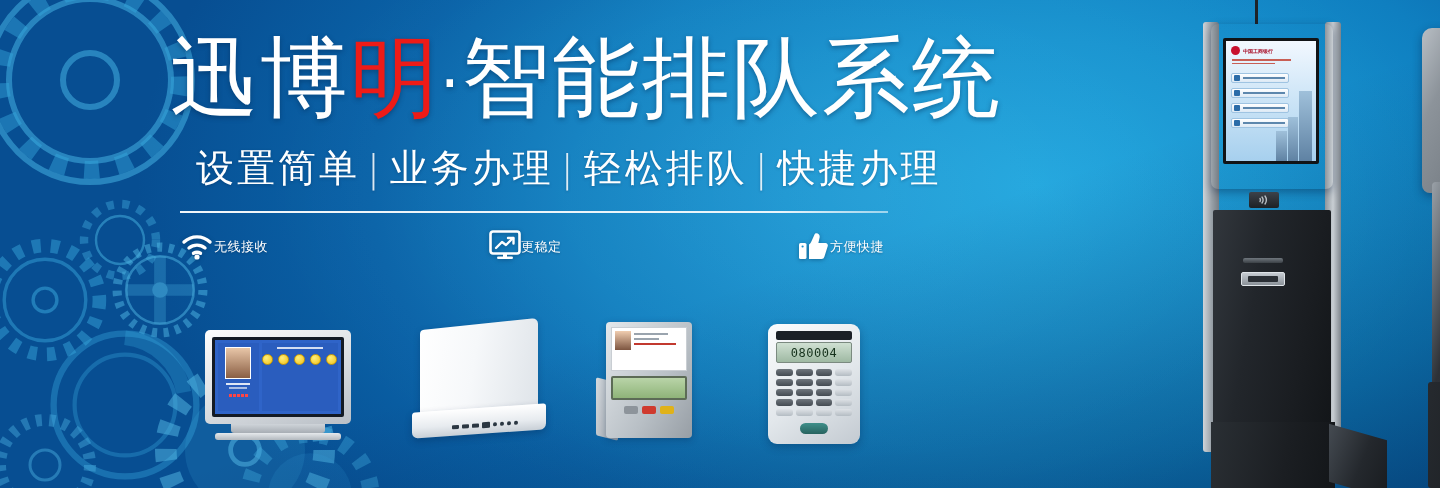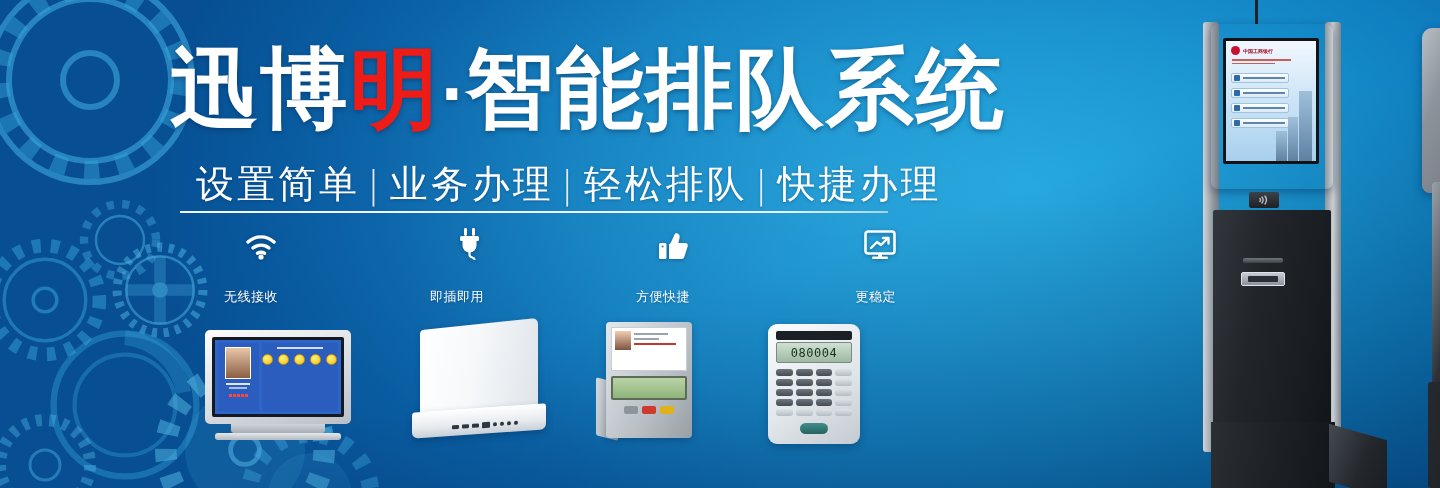--- a/index.html
+++ b/index.html
@@ -22,41 +22,41 @@
   .gear-f{left:-30px;top:390px;}
   .gear-g{left:215px;top:400px;}
   .gear-h{left:60px;top:180px;}
   .vignette{position:absolute;inset:0;pointer-events:none;
     background:radial-gradient(ellipse 1100px 620px at 60% 40%, rgba(255,255,255,.07) 0%, rgba(255,255,255,0) 55%),
                linear-gradient(to bottom right, rgba(0,30,70,0) 55%, rgba(0,25,60,.38) 100%);}
 
   
   .content{position:absolute;left:0;top:0;width:920px;height:488px;}
   .title{
-    position:absolute;left:170px;top:40px;width:740px;height:98px;
-    font-size:88px;line-height:98px;font-weight:700;color:#ffffff;
+    position:absolute;left:170px;top:29px;width:740px;height:98px;
+    font-size:88px;line-height:98px;font-weight:400;color:#ffffff;
     letter-spacing:2px;white-space:nowrap;
     text-shadow:0 2px 5px rgba(0,40,80,.45);
   }
   .title .hl{color:#ee1b17;}
   .title .dot{font-size:62px;vertical-align:middle;}
   .subtitle{
-    position:absolute;left:196px;top:160px;width:700px;
+    position:absolute;left:196px;top:144px;width:700px;
     font-size:38px;line-height:48px;color:#ffffff;font-weight:400;
     letter-spacing:3px;white-space:nowrap;
     text-shadow:0 1px 3px rgba(0,40,80,.35);
   }
   .subtitle .sep{opacity:.85;padding:0 7px;font-weight:300;}
   .divider{position:absolute;left:180px;top:211px;width:708px;height:2px;
     background:linear-gradient(to right,rgba(255,255,255,.95),rgba(255,255,255,.9) 85%,rgba(255,255,255,.55));}
 
   
   .features{position:absolute;left:180px;top:226px;width:716px;height:62px;
     display:flex;justify-content:space-between;align-items:flex-start;}
-  .feature{width:98px;display:flex;flex-direction:column;align-items:flex-end;gap:21px;}
+  .feature{width:98px;display:flex;flex-direction:row;align-items:center;}
   .feature .ic{height:34px;display:flex;align-items:flex-end;justify-content:center;
     filter:drop-shadow(0 1px 2px rgba(0,35,70,.4));}
   .feature .lb{margin-top:7px;font-size:13px;color:#ffffff;letter-spacing:.5px;white-space:nowrap;
     text-shadow:0 1px 2px rgba(0,35,70,.4);}
 
   
   .products{position:absolute;left:190px;top:318px;width:710px;height:140px;}
   .prod{position:absolute;}
 
   
@@ -256,57 +256,43 @@
               <path d="M13.5 21.3 A6.5 6.5 0 0 1 20.5 21.3"></path>
             </g>
             <circle cx="17" cy="25" r="2.6" fill="#ffffff"></circle>
           </svg>
         </div>
         <div class="lb">无线接收</div>
       </div>
 
 
 
-      <div class="feature">
-        <div class="ic">
-          <svg width="28" height="32" viewBox="0 0 28 32">
-            <g fill="#ffffff">
-              <rect x="8" y="0" width="3" height="8" rx="1.4"></rect>
-              <rect x="16" y="0" width="3" height="8" rx="1.4"></rect>
-              <rect x="4" y="8" width="19" height="5" rx="1.5"></rect>
-              <path d="M6.5 13 h14 v4.5 a7 7 0 0 1 -14 0 Z"></path>
-            </g>
-            <path d="M13.5 24 v3 c0 3 5 2 5 4.5" fill="none" stroke="#ffffff" stroke-width="2.2" stroke-linecap="round"></path>
-          </svg>
-        </div>
-        <div class="lb">即插即用</div>
-      </div>
-
-      <div class="feature">
-        <div class="ic">
-          <svg width="32" height="28" viewBox="0 0 32 28">
-            <rect x="1" y="11" width="7.5" height="16" rx="1.6" fill="#ffffff"></rect>
-            <circle cx="4.6" cy="14.5" r="1.1" fill="#1b8ec9"></circle>
-            <path d="M11 27 h12.5 a3 3 0 0 0 2.9 -2.3 l3.3 -10.4 a2.4 2.4 0 0 0 -2.3 -3.2 h-7 l1.2 -5.6 a3.4 3.4 0 0 0 -3.3 -4.2 c-1 0 -1.6 .6 -2 1.6 L13 10.3 A5 5 0 0 1 11 12.4 Z" fill="#ffffff"></path>
-          </svg>
-        </div>
-        <div class="lb">方便快捷</div>
-      </div>
 
       <div class="feature">
         <div class="ic">
           <svg width="32" height="30" viewBox="0 0 32 30">
             <rect x="1.5" y="1.5" width="29" height="22" rx="2.5" fill="none" stroke="#ffffff" stroke-width="2.6"></rect>
             <path d="M7 18 L13 12 L17 15 L24 8" fill="none" stroke="#ffffff" stroke-width="2.4" stroke-linecap="round" stroke-linejoin="round"></path>
             <path d="M19 8 h5.5 v5.5" fill="none" stroke="#ffffff" stroke-width="2.4" stroke-linecap="round" stroke-linejoin="round"></path>
             <rect x="14" y="23.5" width="4" height="3.5" fill="#ffffff"></rect>
             <rect x="8" y="26.5" width="16" height="2.6" rx="1.3" fill="#ffffff"></rect>
           </svg>
         </div>
         <div class="lb">更稳定</div>
+      </div>
+
+      <div class="feature">
+        <div class="ic">
+          <svg width="32" height="28" viewBox="0 0 32 28">
+            <rect x="1" y="11" width="7.5" height="16" rx="1.6" fill="#ffffff"></rect>
+            <circle cx="4.6" cy="14.5" r="1.1" fill="#1b8ec9"></circle>
+            <path d="M11 27 h12.5 a3 3 0 0 0 2.9 -2.3 l3.3 -10.4 a2.4 2.4 0 0 0 -2.3 -3.2 h-7 l1.2 -5.6 a3.4 3.4 0 0 0 -3.3 -4.2 c-1 0 -1.6 .6 -2 1.6 L13 10.3 A5 5 0 0 1 11 12.4 Z" fill="#ffffff"></path>
+          </svg>
+        </div>
+        <div class="lb">方便快捷</div>
       </div>
 
 
     </div>
 
     <div class="products">
 
       <div class="prod p-monitor">
         <div class="mon-body">
           <div class="mon-screen">

